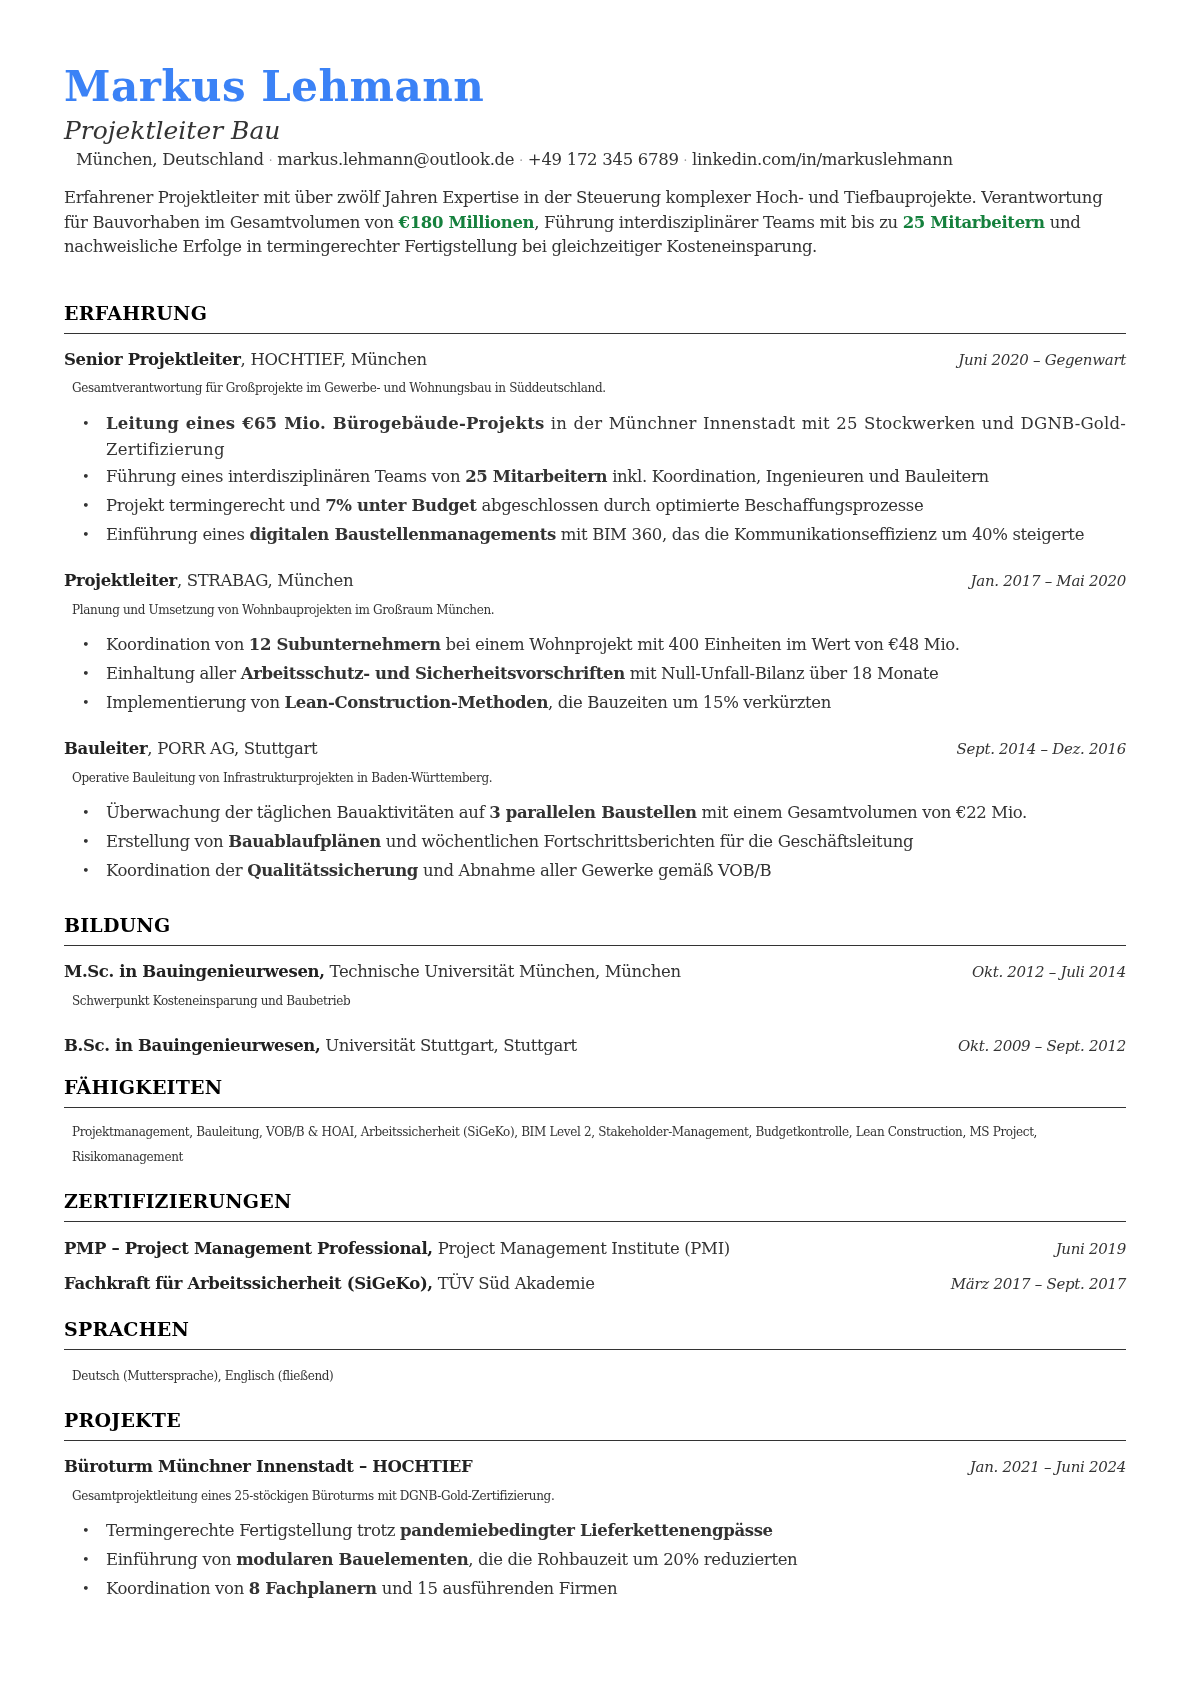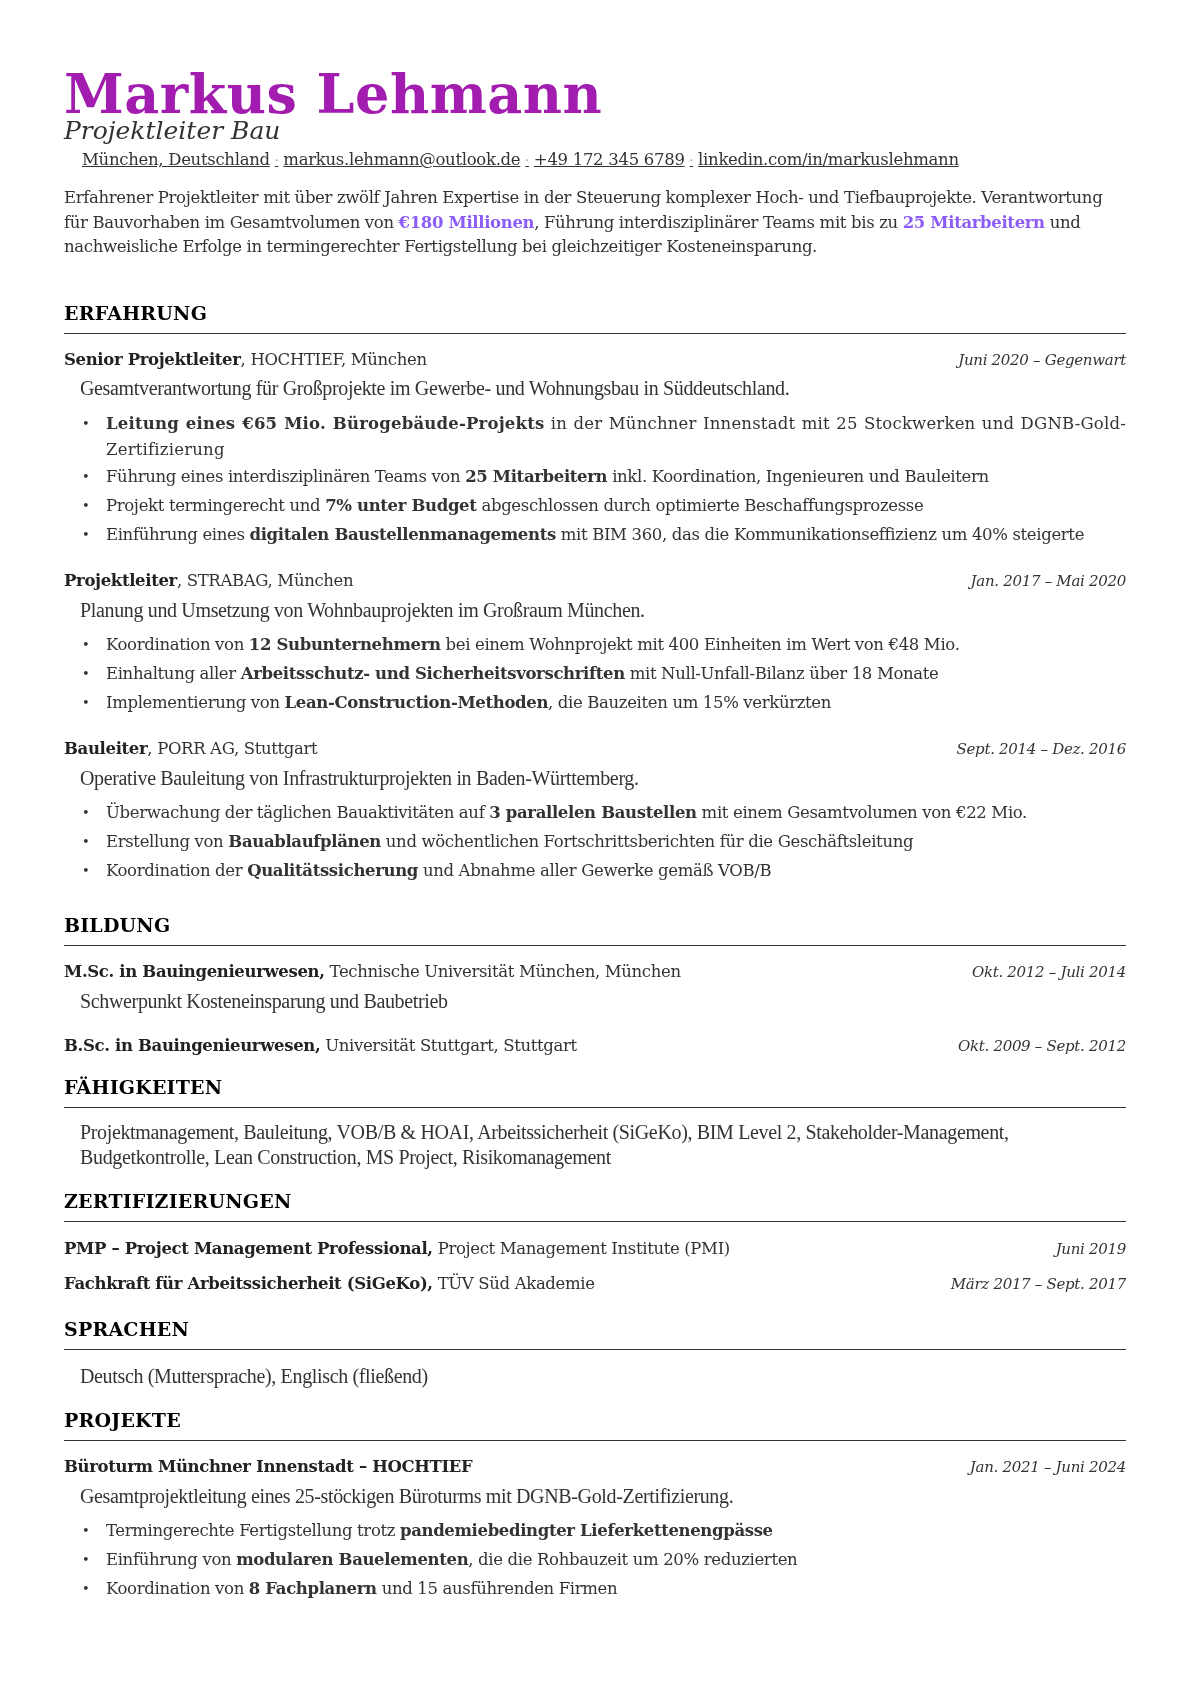--- a/index.html
+++ b/index.html
@@ -1,38 +1,38 @@
 <!DOCTYPE html>
 <html><head>
 <meta charset="utf-8">
 <style>
   html, body { margin: 0; padding: 0; background: #ffffff; }
   body { width: 1190px; height: 1683px; position: relative; overflow: hidden;
          font-family: "DejaVu Serif", serif; color: #333333; }
   .page { position: absolute; left: 64px; top: 0; width: 1062px; }
-  .name { position: absolute; top: 62px; left: 0; font-size: 54px; font-weight: bold;
-          color: #a21caf; letter-spacing: 0.5px; white-space: nowrap; }
+  .name { position: absolute; top: 62px; left: 0; font-size: 42px; font-weight: bold;
+          color: #3b82f6; letter-spacing: 0.5px; white-space: nowrap; }
   .subtitle { position: absolute; top: 116px; left: 0; font-size: 25px; font-style: italic; color: #333; }
-  .contact { position: absolute; top: 150px; left: 18px; font-size: 16.5px; color: #333; white-space: nowrap;
-             letter-spacing: -0.3px; text-decoration: underline; }
+  .contact { position: absolute; top: 150px; left: 12px; font-size: 16.5px; color: #333; white-space: nowrap;
+             letter-spacing: -0.3px; }
   .contact .sep { color: #999; margin: 0 5px; font-size: 12px; vertical-align: middle; }
   .summary { position: absolute; top: 186px; left: 0; width: 1062px; font-size: 16.5px; line-height: 24.5px;
              letter-spacing: -0.35px; }
-  .summary b, .body b { color: #8b5cf6; }
+  .summary b, .body b { color: #15803d; }
 
   .section { position: absolute; left: 0; width: 1062px; }
   .sec-title { font-size: 19px; font-weight: bold; color: #000000; letter-spacing: 0.2px; height: 24px; line-height: 24px; }
   .sec-rule { height: 0; border-top: 1.5px solid #333; margin-top: 8px; }
 
   .row { position: absolute; left: 0; width: 1062px; font-size: 16.5px; line-height: 24px; height: 24px;
          letter-spacing: -0.35px; white-space: nowrap; }
   .row .right { position: absolute; right: 0; top: 0; font-style: italic; font-size: 15px; color: #333; letter-spacing: -0.3px; }
   .row b { color: #222; }
-  .plain { position: absolute; left: 16px; width: 1062px; font-size: 20px; line-height: 24px;
-           letter-spacing: -0.35px; font-family: Liberation Serif, serif; }
+  .plain { position: absolute; left: 8px; width: 1062px; font-size: 12px; line-height: 24px;
+           letter-spacing: -0.35px; }
   .bullet { position: absolute; left: 18px; width: 1044px; font-size: 16.5px; line-height: 26px; letter-spacing: -0.35px; }
   .bullet .dot { position: absolute; left: 0; top: 0; color: #333; font-size: 13px; }
   .bullet .txt { display: block; margin-left: 24px; }
   .bullet.justify .txt { text-align: justify; text-align-last: left; letter-spacing: 0.2px; }
 </style>
 </head>
 <body>
 
 <div class="page">
 

